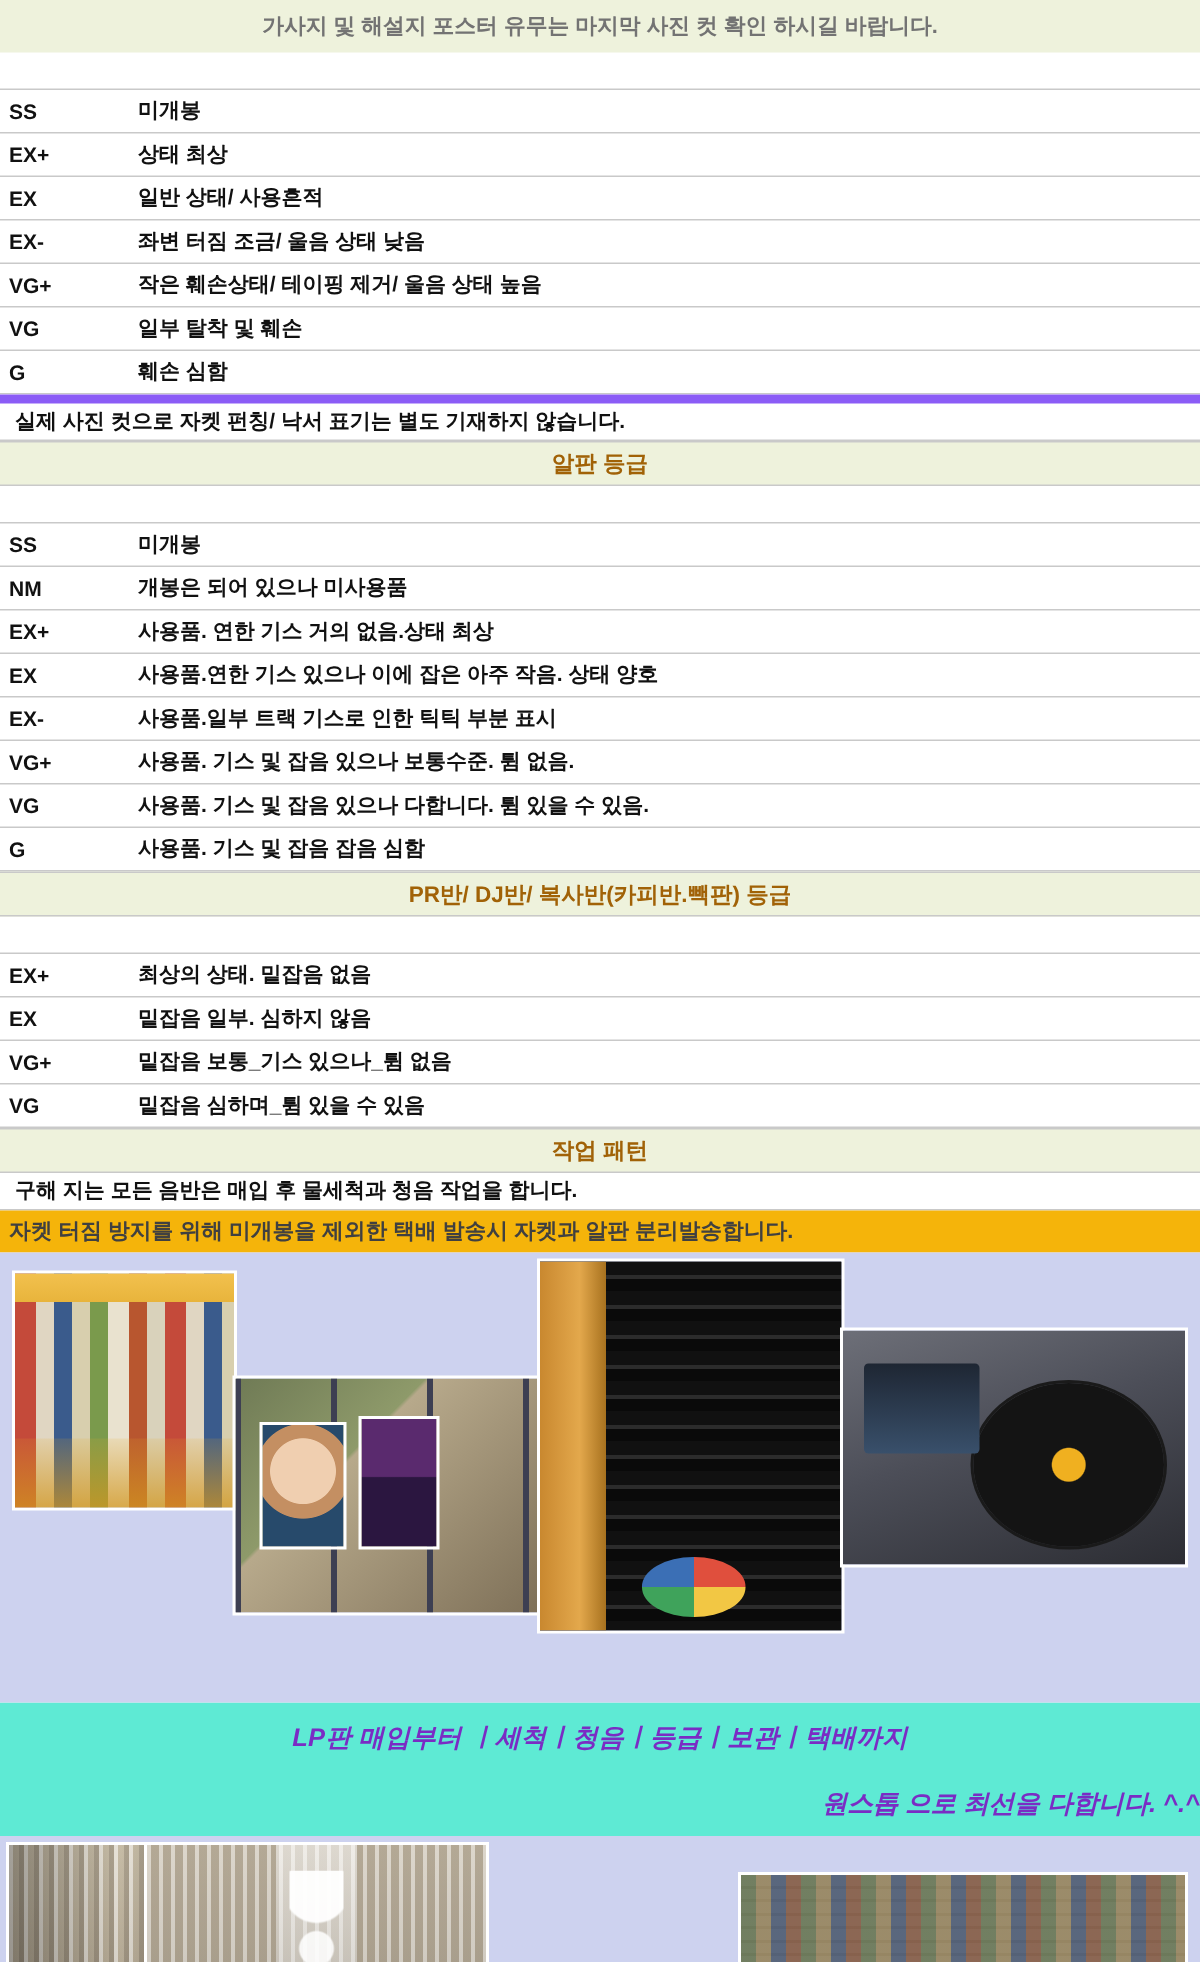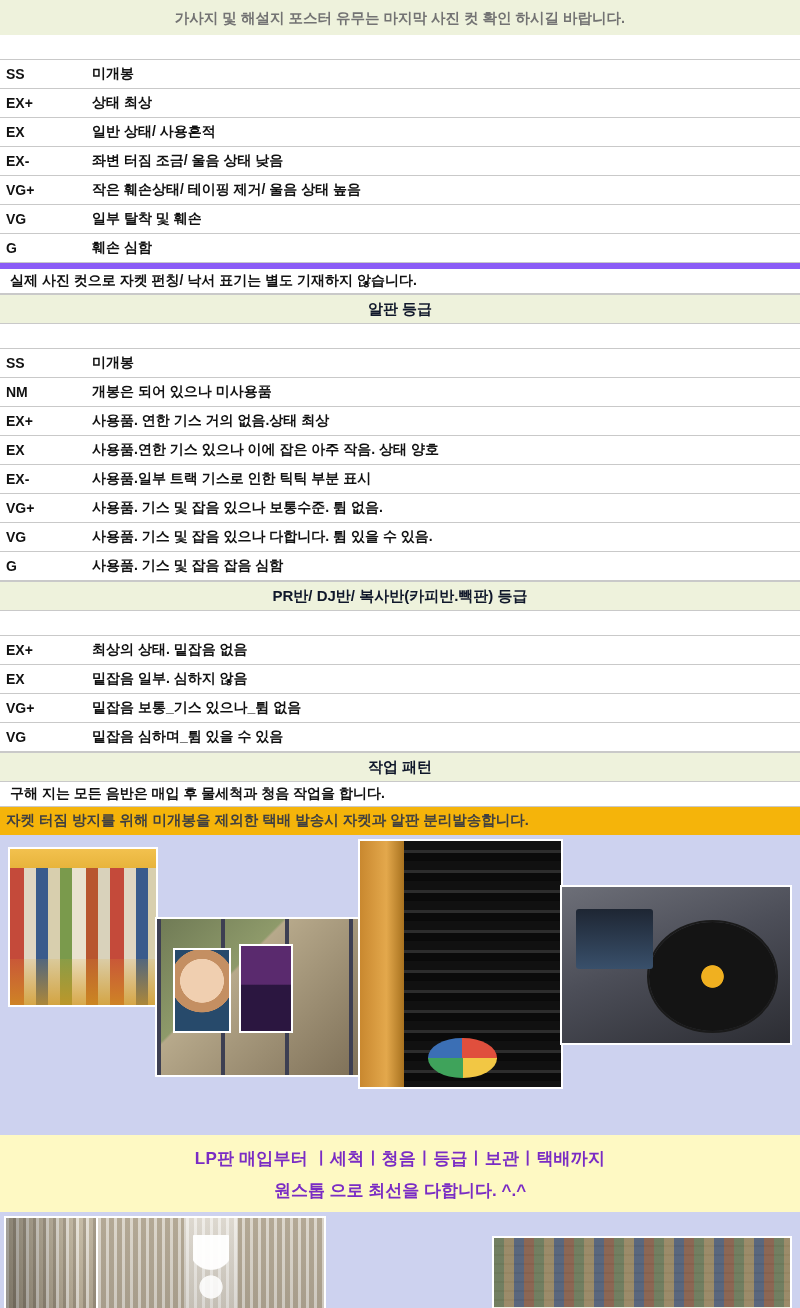--- a/index.html
+++ b/index.html
@@ -43,21 +43,21 @@
   td.code { width:74px; padding-left:12px; }
   td.desc { text-align:left; }
   .section-title {
     background:#eef2dc;
     text-align:center;
     font-weight:bold;
     font-size:15px;
     padding:5px 0 4px 0;
     border-top:1px solid #c9c9c9;
     border-bottom:1px solid #c9c9c9;
-    color:#0f172a;
+    color:#a16207;
   }
   .note-line {
     font-size:14px;
     font-weight:bold;
     padding:3px 0 3px 10px;
     border-top:6px solid #8b5cf6;
     border-bottom:1px solid #c9c9c9;
     background:#ffffff;
   }
   .highlight-bar {
@@ -72,35 +72,37 @@
   
   .collage {
     position:relative;
     background:#cdd2ef;
     overflow:hidden;
   }
   .collage-top { height:300px; }
   .collage-bottom { height:290px; }
 
   .mid-text {
-    background:#fef9c3;
+    background:#5eead4;
     text-align:center;
     padding:12px 0 10px 0;
+    font-style:italic;
   }
   .mid-text .l1 {
     color:#7a2cc4;
     font-weight:bold;
     font-size:17px;
     letter-spacing:0.2px;
   }
   .mid-text .l2 {
     color:#7a2cc4;
     font-weight:bold;
     font-size:17px;
-    margin-top:9px;
+    margin-top:21px;
+    text-align:right;
   }
 
   .photo {
     position:absolute;
     border:2px solid #ffffff;
     box-sizing:border-box;
     overflow:hidden;
     background:#9aa0b5;
   }
   .photo .inner { width:100%; height:100%; }

